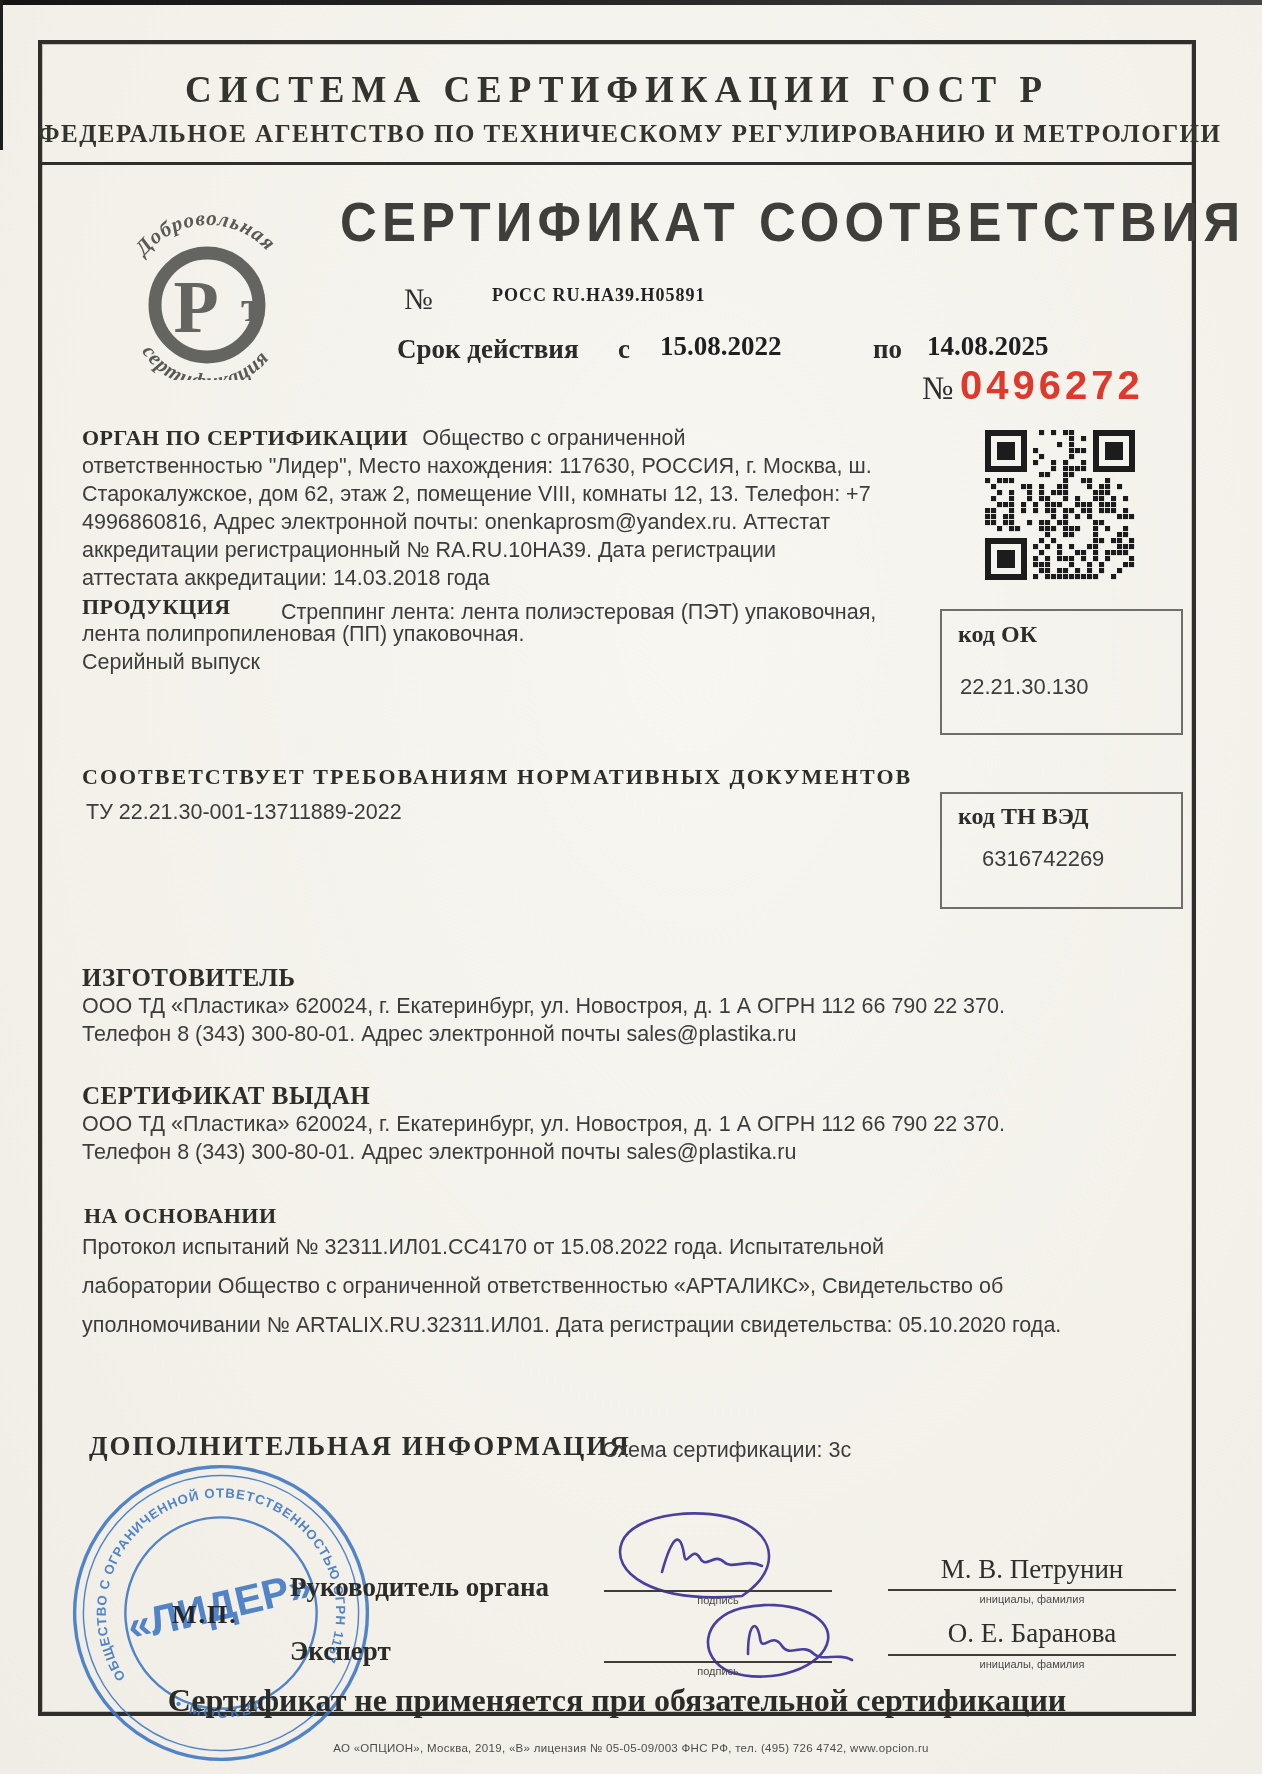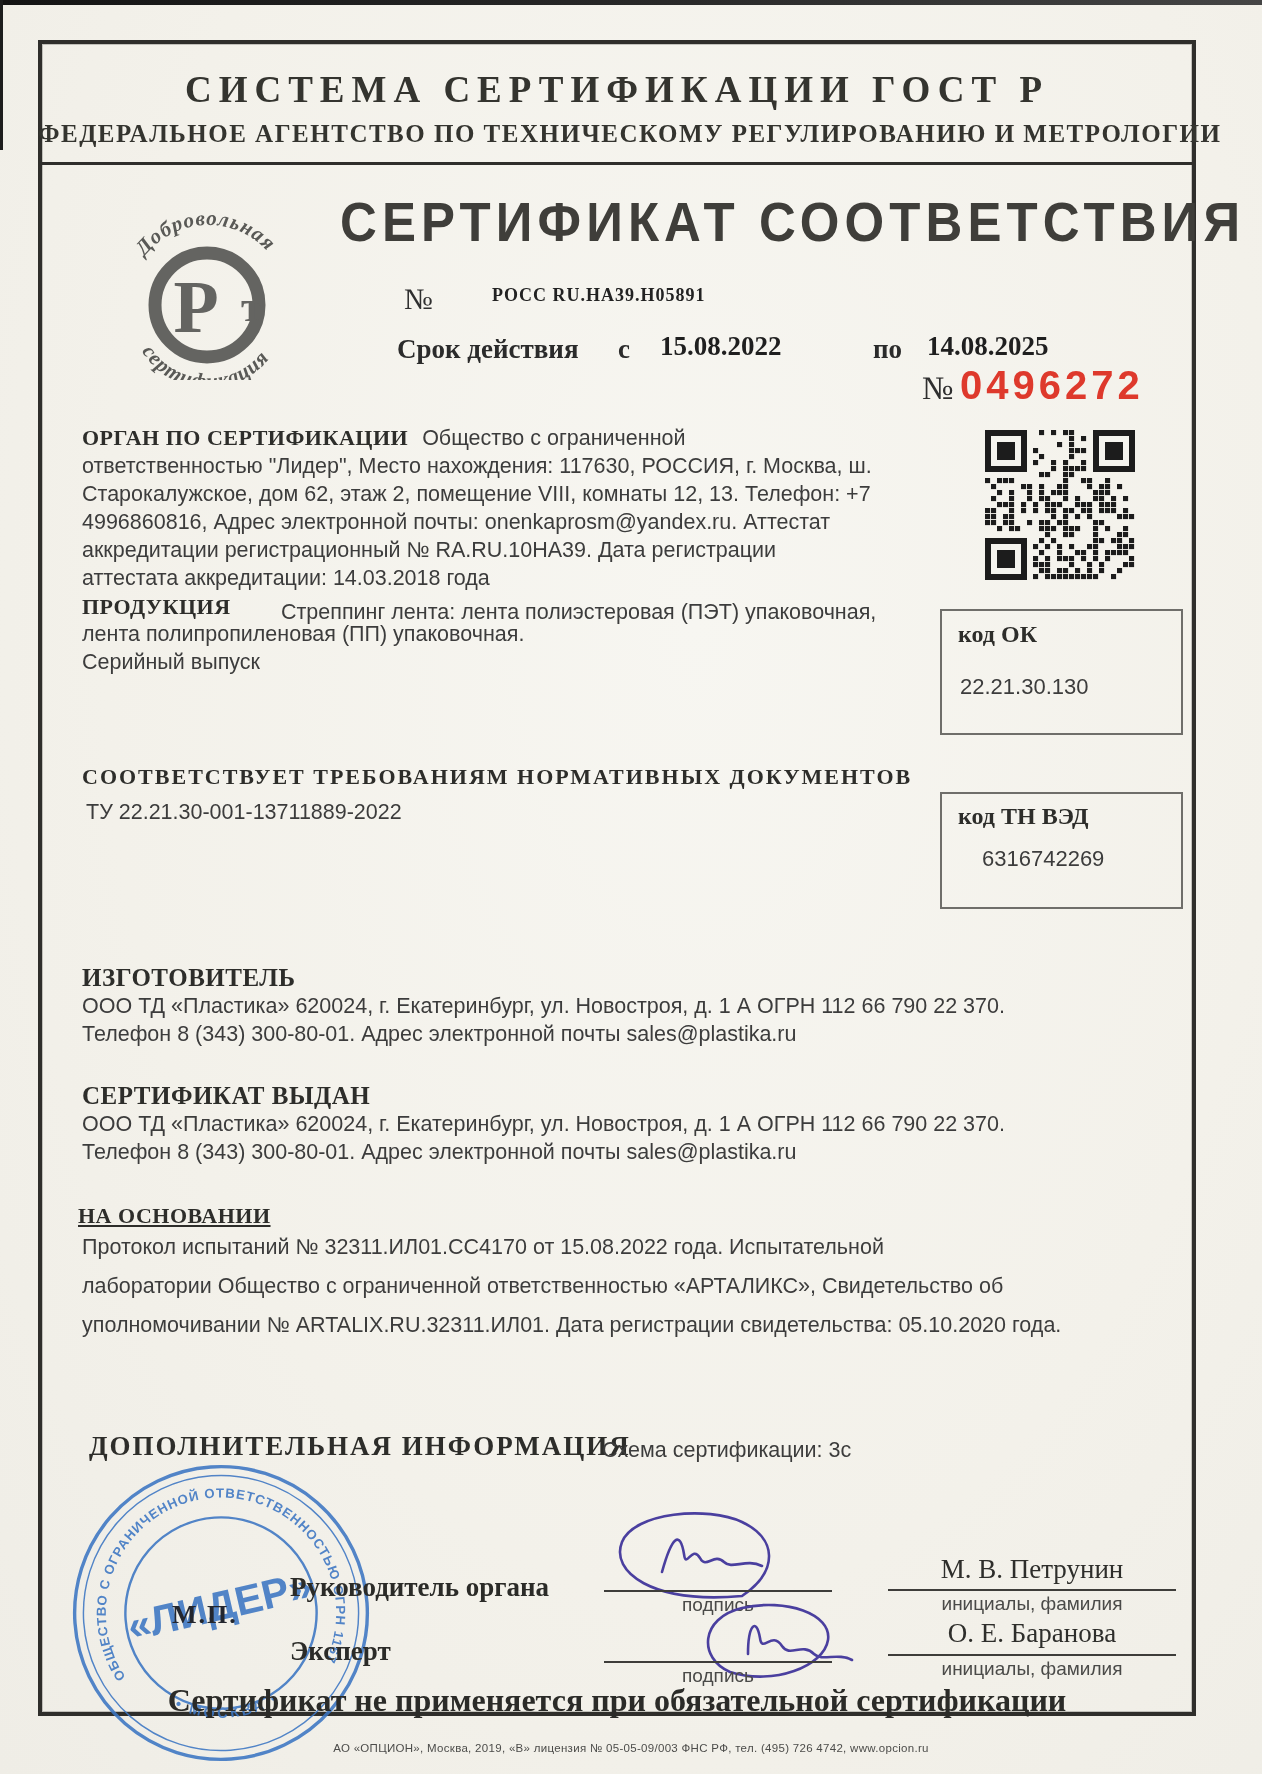--- a/index.html
+++ b/index.html
@@ -37,21 +37,21 @@
   .body-t{font-size:21.5px;line-height:28px;color:#3c3c3c;}
   .para{font-size:21.5px;line-height:28px;color:#3c3c3c;}
   .para .sec-h{margin-right:14px;}
   .nowrap{white-space:nowrap;}
   .code-box{border:2px solid #6f6e6a;box-sizing:border-box;background:transparent;}
   .code-label{font-family:"Liberation Serif",serif;font-weight:bold;font-size:24px;color:#2d2d2a;}
   .code-value{font-size:22px;color:#3c3c3c;}
   
   .sig-role{font-family:"Liberation Serif",serif;font-weight:bold;font-size:27px;color:#2b2b28;white-space:nowrap;}
   .sig-line{border-top:2px solid #3e3d3a;height:0;}
-  .sig-cap{font-size:19px;color:#4a4a48;text-align:center;}
+  .sig-cap{font-size:11px;color:#4a4a48;text-align:center;}
   .sig-name{font-family:"Liberation Serif",serif;font-size:27px;color:#2e2e2b;text-align:center;white-space:nowrap;}
   .seal-mp{font-family:"Liberation Serif",serif;font-weight:bold;font-size:26px;color:#23262e;letter-spacing:2px;}
   .foot-note{left:38px;top:1682px;width:1158px;text-align:center;font-family:"Liberation Serif",serif;
         font-weight:bold;font-size:32px;color:#2b2b28;}
   .imprint{left:0;top:1742px;width:1262px;text-align:center;font-size:11.5px;color:#4c4c4a;letter-spacing:.3px;}
   svg text{user-select:none;}
 </style>
 </head>
 <body>
 
@@ -335,21 +335,21 @@
   </div>
 
   <div class="abs sec-h" style="left:82px;top:964px;font-size:25px;">ИЗГОТОВИТЕЛЬ</div>
   <div class="abs body-t nowrap" style="left:82px;top:992px;">ООО ТД «Пластика» 620024, г. Екатеринбург,  ул.  Новостроя, д. 1 А ОГРН 112 66 790 22 370.</div>
   <div class="abs body-t nowrap" style="left:82px;top:1020px;">Телефон  8 (343) 300-80-01. Адрес электронной почты sales@plastika.ru</div>
 
   <div class="abs sec-h" style="left:82px;top:1082px;font-size:25px;">СЕРТИФИКАТ ВЫДАН</div>
   <div class="abs body-t nowrap" style="left:82px;top:1110px;">ООО ТД «Пластика» 620024, г. Екатеринбург,  ул.  Новостроя, д. 1 А ОГРН 112 66 790 22 370.</div>
   <div class="abs body-t nowrap" style="left:82px;top:1138px;">Телефон  8 (343) 300-80-01. Адрес электронной почты sales@plastika.ru</div>
 
-  <div class="abs sec-h" style="left:78px;top:1203px;text-decoration:underline;">НА ОСНОВАНИИ</div>
+  <div class="abs sec-h" style="left:84px;top:1203px;">НА ОСНОВАНИИ</div>
   <div class="abs body-t nowrap" style="left:82px;top:1233px;">Протокол испытаний № 32311.ИЛ01.СС4170 от  15.08.2022 года. Испытательной</div>
   <div class="abs body-t nowrap" style="left:82px;top:1272px;">лаборатории Общество с ограниченной ответственностью «АРТАЛИКС», Свидетельство об</div>
   <div class="abs body-t nowrap" style="left:82px;top:1311px;">уполномочивании № ARTALIX.RU.32311.ИЛ01. Дата регистрации свидетельства: 05.10.2020 года.</div>
 
   <div class="abs sec-h sec-h-sp nowrap" style="left:82px;top:1431px;font-size:27px;margin-left:7px;">ДОПОЛНИТЕЛЬНАЯ ИНФОРМАЦИЯ</div>
   <div class="abs body-t nowrap" style="left:602px;top:1436px;">Схема сертификации: 3с</div>
 
   <svg class="abs" style="left:56px;top:1452px;opacity:.88;transform:rotate(-4deg);" width="330" height="322" viewBox="0 0 330 330">
     <defs>
       <path id="stampArc" d="M63,224 A118,118 0 1 1 267,224"></path>

